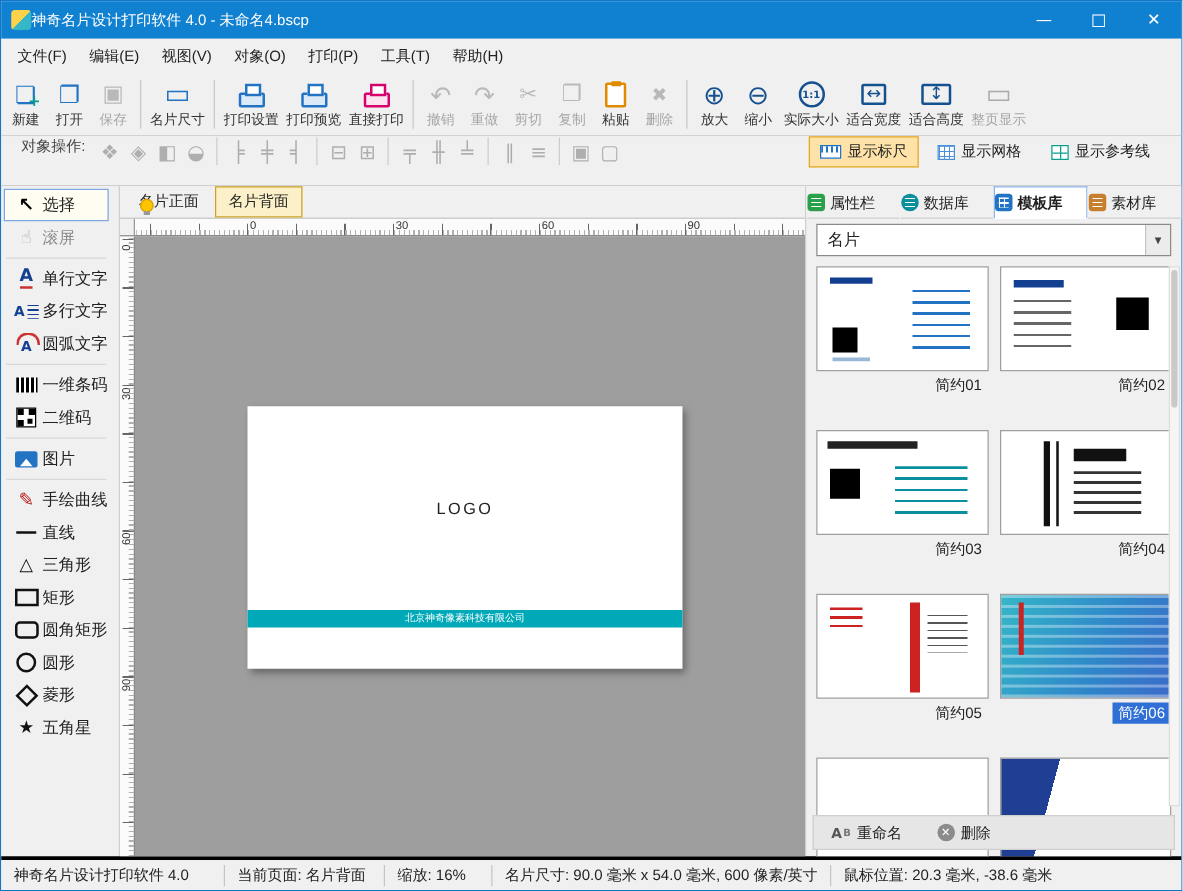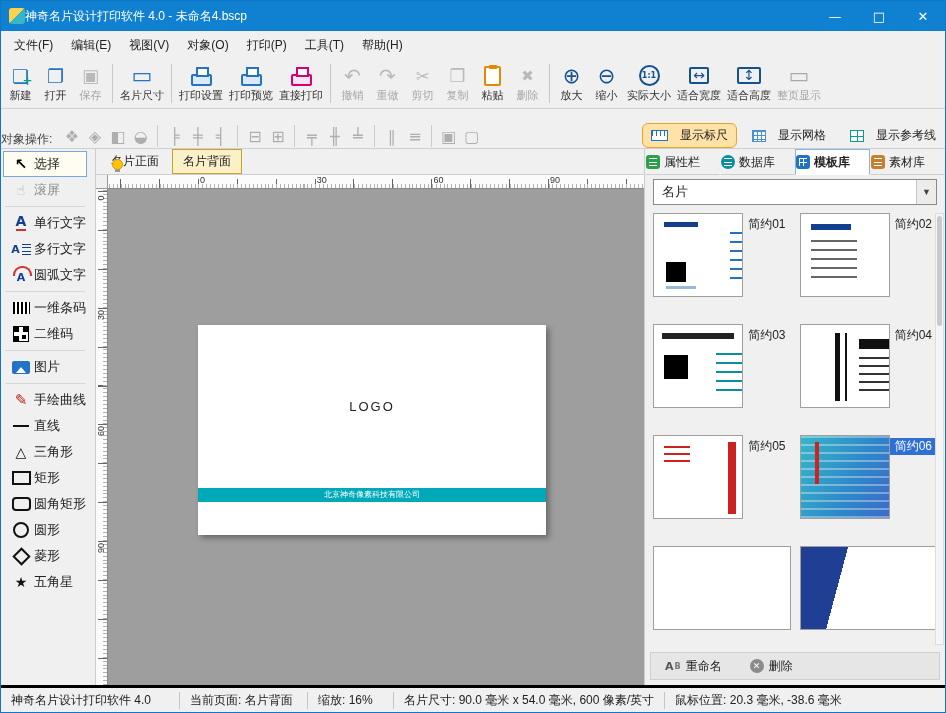--- a/index.html
+++ b/index.html
@@ -42,21 +42,21 @@
   .i-paste::after{content:"";position:absolute;top:1px;left:9px;width:8px;height:4px;background:#e08a00;border-radius:1px}
   .i-delete::before{content:"✖";font-size:15px}
   .i-zoom-in::before{content:"⊕";font-size:21px;color:#15508f}
   .i-zoom-out::before{content:"⊖";font-size:21px;color:#15508f}
   .i-actual-size::before{content:"1:1";display:flex;align-items:center;justify-content:center;width:17px;height:17px;border:2px solid #15508f;border-radius:50%;font-size:8px;font-weight:700;color:#15508f}
   .i-fit-width::before{content:"↔";font-size:14px;line-height:13px;color:#15508f;border:2px solid #15508f;border-radius:2px;padding:0 2px}
   .i-fit-height::before{content:"↕";font-size:14px;line-height:13px;color:#15508f;border:2px solid #15508f;border-radius:2px;padding:0 4px}
   .i-full-page::before{content:"▭";font-size:22px;color:#444}
 
   
-  .objectbar{height:40px;display:flex;align-items:flex-end;background:#f0f0f0;border-bottom:1px solid #cfcfcf;padding:0 0;flex:0 0 auto}
+  .objectbar{height:40px;display:flex;align-items:flex-start;background:#f0f0f0;border-bottom:1px solid #cfcfcf;padding:0 16px;flex:0 0 auto}
   .oblabel{font-size:12px;color:#444;margin-right:8px;white-space:nowrap}
   .objicons{display:flex;align-items:center}
   .oic{width:23px;height:24px;display:flex;align-items:center;justify-content:center;font-family:"DejaVu Sans",sans-serif;font-size:16px;color:#555;opacity:.42}
   .osep{width:1px;height:22px;background:#cccccc;margin:0 5px}
   .o-bring-to-front::before{content:"❖"}
   .o-send-to-back::before{content:"◈"}
   .o-flip-horizontal::before{content:"◧"}
   .o-flip-vertical::before{content:"◒"}
   .o-align-left::before{content:"╞"}
   .o-align-center-horizontal::before{content:"╪"}
@@ -64,21 +64,21 @@
   .o-equal-width::before{content:"⊟"}
   .o-equal-height::before{content:"⊞"}
   .o-align-top::before{content:"╤"}
   .o-align-middle::before{content:"╫"}
   .o-align-bottom::before{content:"╧"}
   .o-distribute-horizontal::before{content:"∥"}
   .o-distribute-vertical::before{content:"≡"}
   .o-group::before{content:"▣"}
   .o-ungroup::before{content:"▢"}
   .toggles{margin-left:auto;display:flex;align-items:center;gap:6px}
-  .gtoggle{display:flex;align-items:center;gap:12px;padding:3px 8px;font-size:12px;border:1px solid transparent;border-radius:6px}
+  .gtoggle{display:flex;align-items:center;gap:5px;padding:3px 8px;font-size:12px;border:1px solid transparent;border-radius:0}
   .gtoggle.active{background:#ffe2a8;border-color:#e0a828}
   .gic{display:inline-block}
   .g-show-ruler{width:17px;height:11px;border:1px solid #2273c4;background-color:#fff;background-image:repeating-linear-gradient(90deg,#2273c4 0 1px,transparent 1px 4px);background-size:100% 5px;background-repeat:no-repeat;background-position:top left}
   .g-show-grid{width:14px;height:12px;border:1px solid #4a90d9;background-color:#fff;background-image:repeating-linear-gradient(#4a90d9 0 1px,transparent 1px 4px),repeating-linear-gradient(90deg,#4a90d9 0 1px,transparent 1px 4px)}
   .g-show-guides{width:14px;height:12px;border:1px solid #0a9e8f;background:linear-gradient(#0a9e8f,#0a9e8f) 6px 0/1px 100% no-repeat,linear-gradient(#0a9e8f,#0a9e8f) 0 5px/100% 1px no-repeat,#fff}
 
   
   .main{flex:1;display:flex;min-height:0}
 
   
@@ -142,21 +142,21 @@
   .r-properties{background:#2ba04a}
   .r-database{background:#0a8f9e;border-radius:50%}
   .r-templates{background:#2273c4}
   .r-templates::after{background:repeating-linear-gradient(#fff 0 1px,transparent 1px 4px),repeating-linear-gradient(90deg,#fff 0 1px,transparent 1px 4px)}
   .r-materials{background:#c77f2e}
   .rbody{flex:1;position:relative;overflow:hidden;padding-top:4px}
   .catselect{height:26px;margin:0 8px 8px;background:#fff;border:1px solid #8a8a8a;display:flex;align-items:center;font-size:13px}
   .catval{flex:1;padding-left:8px}
   .dd{width:20px;height:100%;display:flex;align-items:center;justify-content:center;border-left:1px solid #c5c5c5;background:#ececec;font-size:9px;color:#444}
   .tgrid{margin:0 8px;display:grid;grid-template-columns:1fr 1fr;column-gap:9px;row-gap:27px}
-  .tcell{display:flex;flex-direction:row;align-items:flex-start}
+  .tcell{display:flex;flex-direction:column;align-items:flex-end}
   .thumb{width:100%;height:84px;background:#fff;border:1px solid #9f9f9f}
   .tname{margin-top:3px;height:17px;line-height:17px;font-size:12px;padding:0 5px;white-space:nowrap}
   .tname.sel{background:#2f6fd6;color:#fff}
   .t1{background:linear-gradient(#123f8f,#123f8f) 10px 8px/34px 5px no-repeat,repeating-linear-gradient(#2273c4 0 2px,transparent 2px 9px) 76px 18px/46px 48px no-repeat,linear-gradient(#000,#000) 12px 48px/20px 20px no-repeat,linear-gradient(#9ab8d8,#9ab8d8) 12px 72px/30px 3px no-repeat,#fff}
   .t2{background:linear-gradient(#123f8f,#123f8f) 10px 10px/40px 6px no-repeat,repeating-linear-gradient(#666 0 2px,transparent 2px 9px) 10px 26px/46px 40px no-repeat,linear-gradient(#000,#000) 92px 24px/26px 26px no-repeat,#fff}
   .t3{background:linear-gradient(#222,#222) 8px 8px/72px 6px no-repeat,linear-gradient(#000,#000) 10px 30px/24px 24px no-repeat,repeating-linear-gradient(#0a8f9e 0 2px,transparent 2px 9px) 62px 28px/58px 40px no-repeat,#fff}
   .t4{background:linear-gradient(#111,#111) 34px 8px/5px 68px no-repeat,linear-gradient(#111,#111) 44px 8px/2px 68px no-repeat,linear-gradient(#111,#111) 58px 14px/42px 10px no-repeat,repeating-linear-gradient(#333 0 2px,transparent 2px 8px) 58px 32px/54px 36px no-repeat,#fff}
   .t5{background:repeating-linear-gradient(#c22 0 2px,transparent 2px 7px) 10px 10px/26px 16px no-repeat,linear-gradient(#c22,#c22) 74px 6px/8px 72px no-repeat,repeating-linear-gradient(#555 0 1px,transparent 1px 6px) 88px 16px/32px 30px no-repeat,#fff}
   .t6{background:linear-gradient(#c22,#c22) 14px 6px/4px 42px no-repeat,repeating-linear-gradient(0deg,rgba(255,255,255,.35) 0 2px,transparent 2px 8px),linear-gradient(115deg,#35b6c9 0%,#2f86c9 60%,#3b6bc9 100%)}
   .t7{background:#fff}

